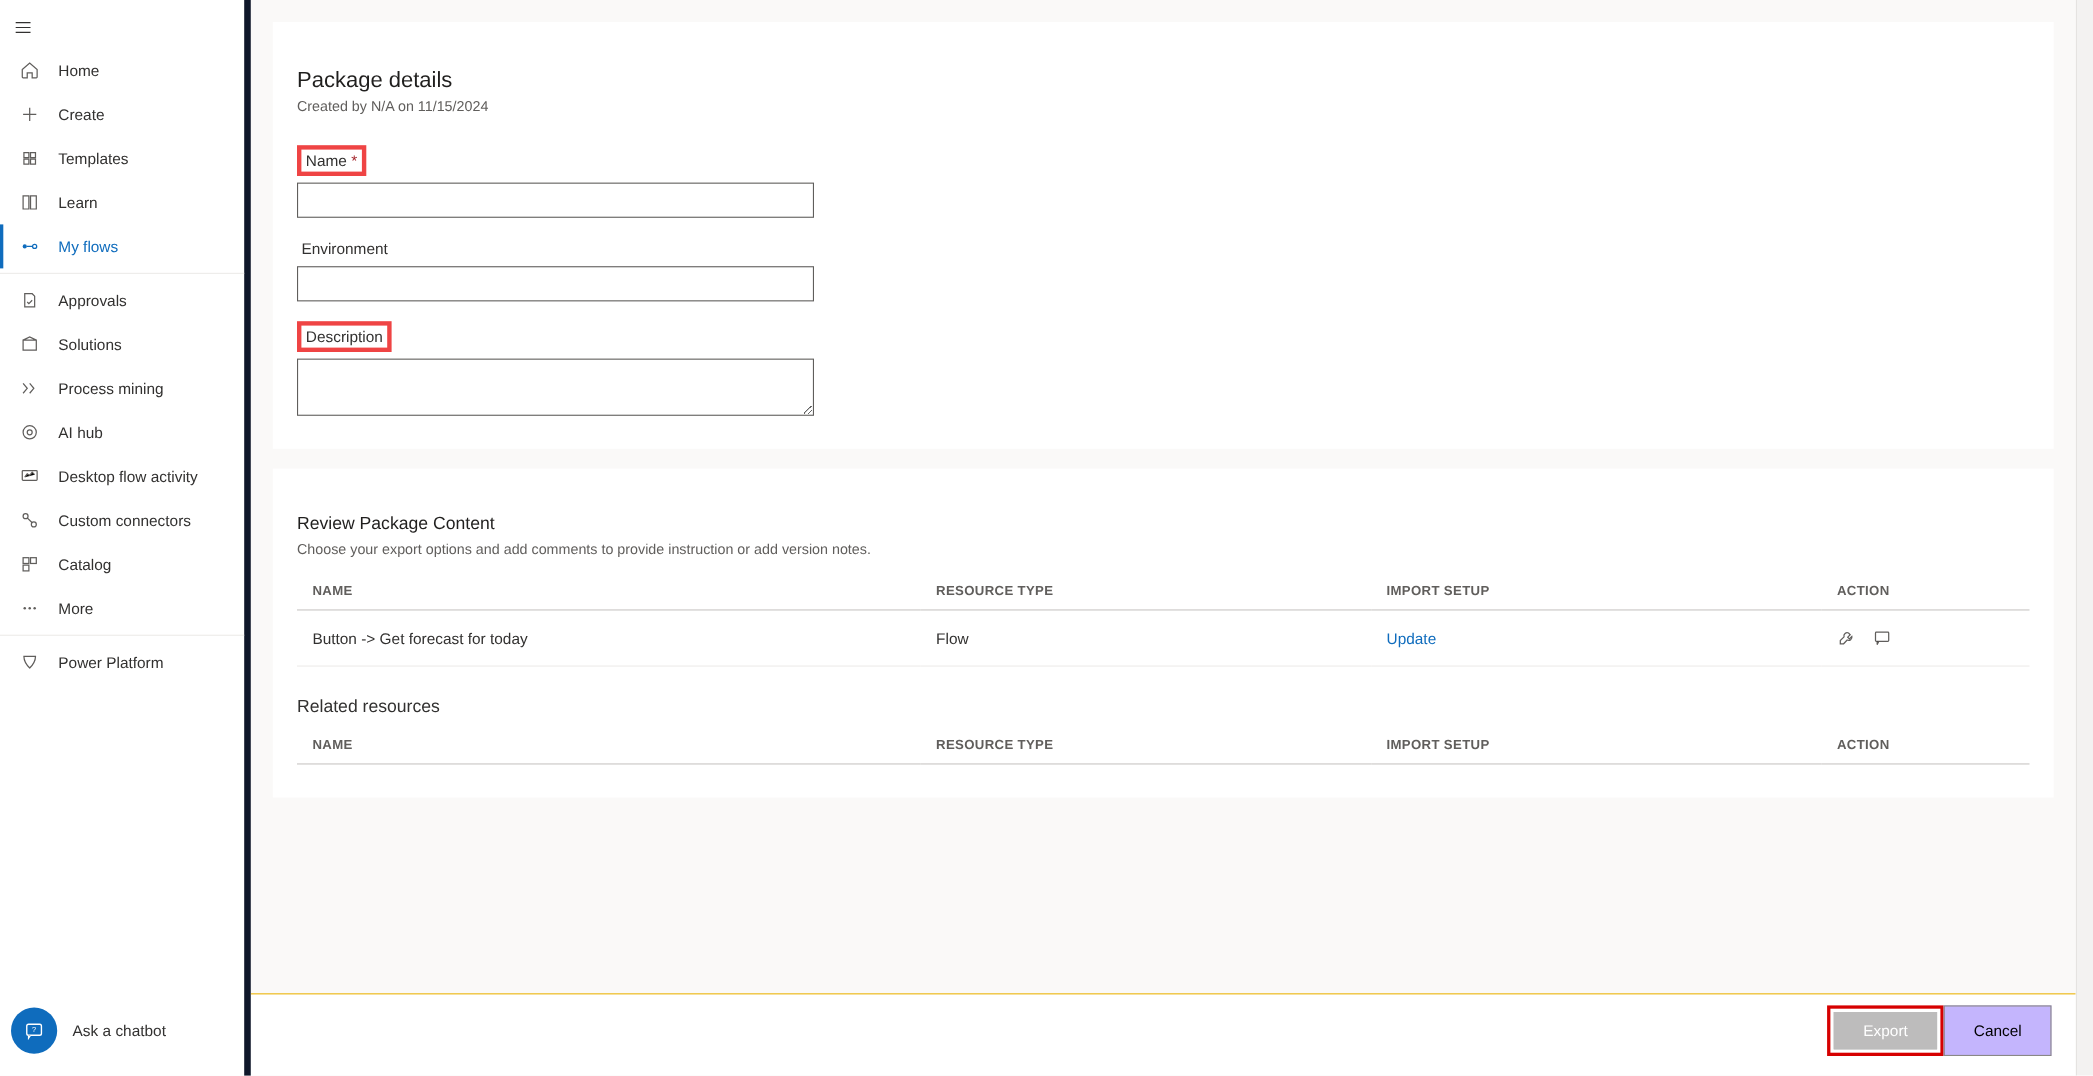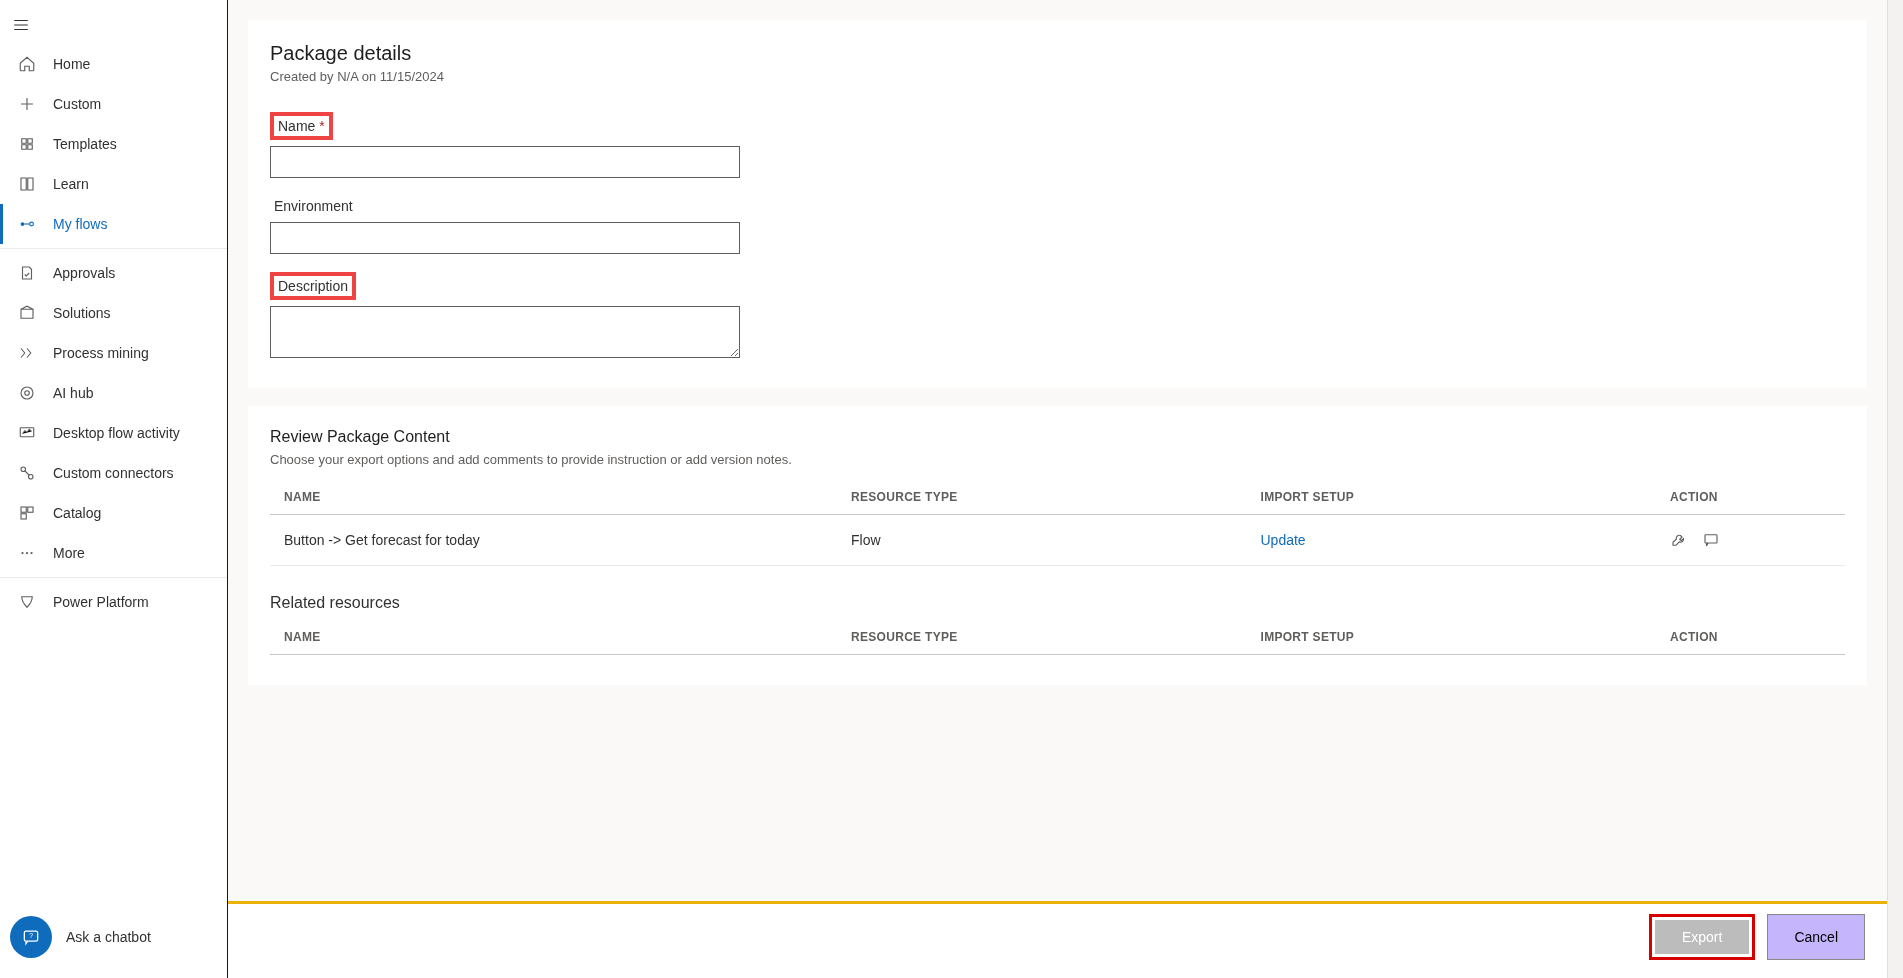--- a/index.html
+++ b/index.html
@@ -12,21 +12,21 @@
       font-size: 14px;
       color: #323130;
       display: flex;
       height: 978px;
       width: 1903px;
       overflow: hidden;
       background: #fff;
     }
     .sidebar {
       width: 228px;
-      border-right: 1px solid #0f172a;
+      border-right: 6px solid #0f172a;
       display: flex;
       flex-direction: column;
       flex-shrink: 0;
       padding-top: 6px;
     }
     .hamburger {
       padding: 10px 12px;
       display: flex;
       align-items: center;
     }
@@ -101,20 +101,21 @@
     .card {
       background: #fff;
       padding: 22px 22px 30px 22px;
       margin-bottom: 18px;
     }
     .section-title {
       font-size: 20px;
       font-weight: 400;
       color: #201f1e;
       margin-bottom: 4px;
+      margin-top: 20px;
     }
     .section-sub {
       font-size: 13px;
       color: #605e5c;
       margin-bottom: 28px;
     }
     .form-group { margin-bottom: 18px; }
     .form-label {
       display: inline-block;
       font-size: 14px;
@@ -165,23 +166,23 @@
       color: #323130;
     }
     .footer {
       position: absolute;
       bottom: 0;
       right: 0;
       left: 0;
       padding: 10px 22px 18px 22px;
       display: flex;
       justify-content: flex-end;
-      gap: 12px;
+      gap: 0;
       background: #fff;
-      border-top: 3px solid #eab308;
+      border-top: 1px solid #eab308;
     }
     .btn {
       padding: 8px 26px;
       font-size: 14px;
       border: 1px solid #8a8886;
       background: #c4b5fd;
       cursor: pointer;
       font-family: inherit;
     }
     .btn-primary {
@@ -214,21 +215,21 @@
           </svg>
         </span>
       <span class="nav-label">Home</span>
     </li>
     <li class="nav-item">
       <span class="nav-icon">
           <svg viewBox="0 0 24 24" width="18" height="18">
             <path fill="none" stroke="#605e5c" stroke-width="1.5" d="M12 4v16M4 12h16"></path>
           </svg>
         </span>
-      <span class="nav-label">Custom</span>
+      <span class="nav-label">Create</span>
     </li>
     <li class="nav-item">
       <span class="nav-icon">
           <svg viewBox="0 0 24 24" width="18" height="18">
             <path fill="none" stroke="#605e5c" stroke-width="1.5" d="M5 5h6v6H5zM13 5h6v6h-6zM5 13h6v6H5zM13 13h6v6h-6z"></path>
           </svg>
         </span>
       <span class="nav-label">Templates</span>
     </li>
     <li class="nav-item">

